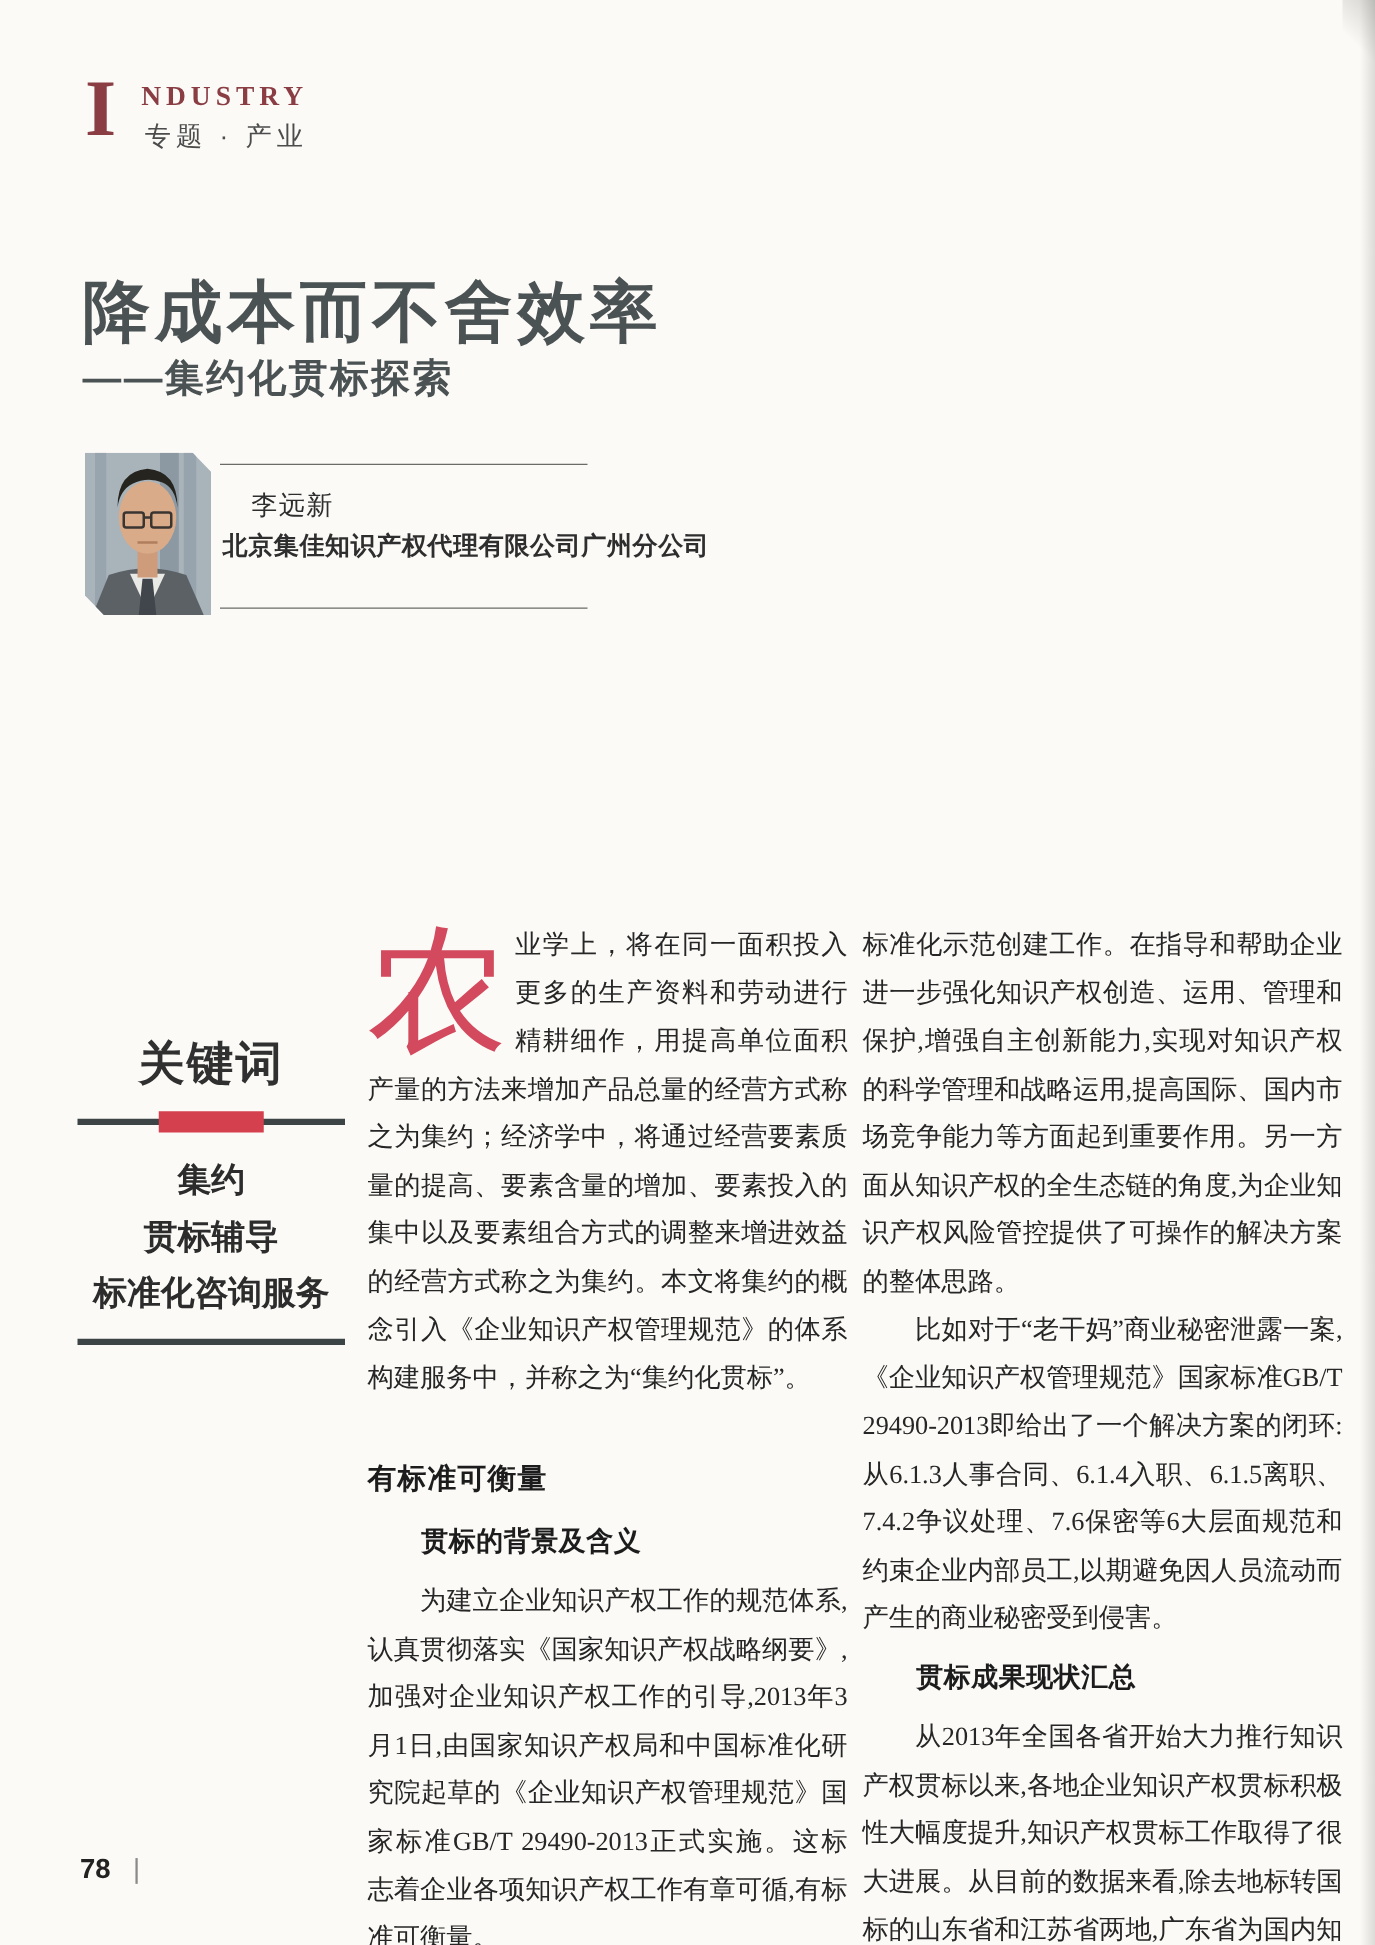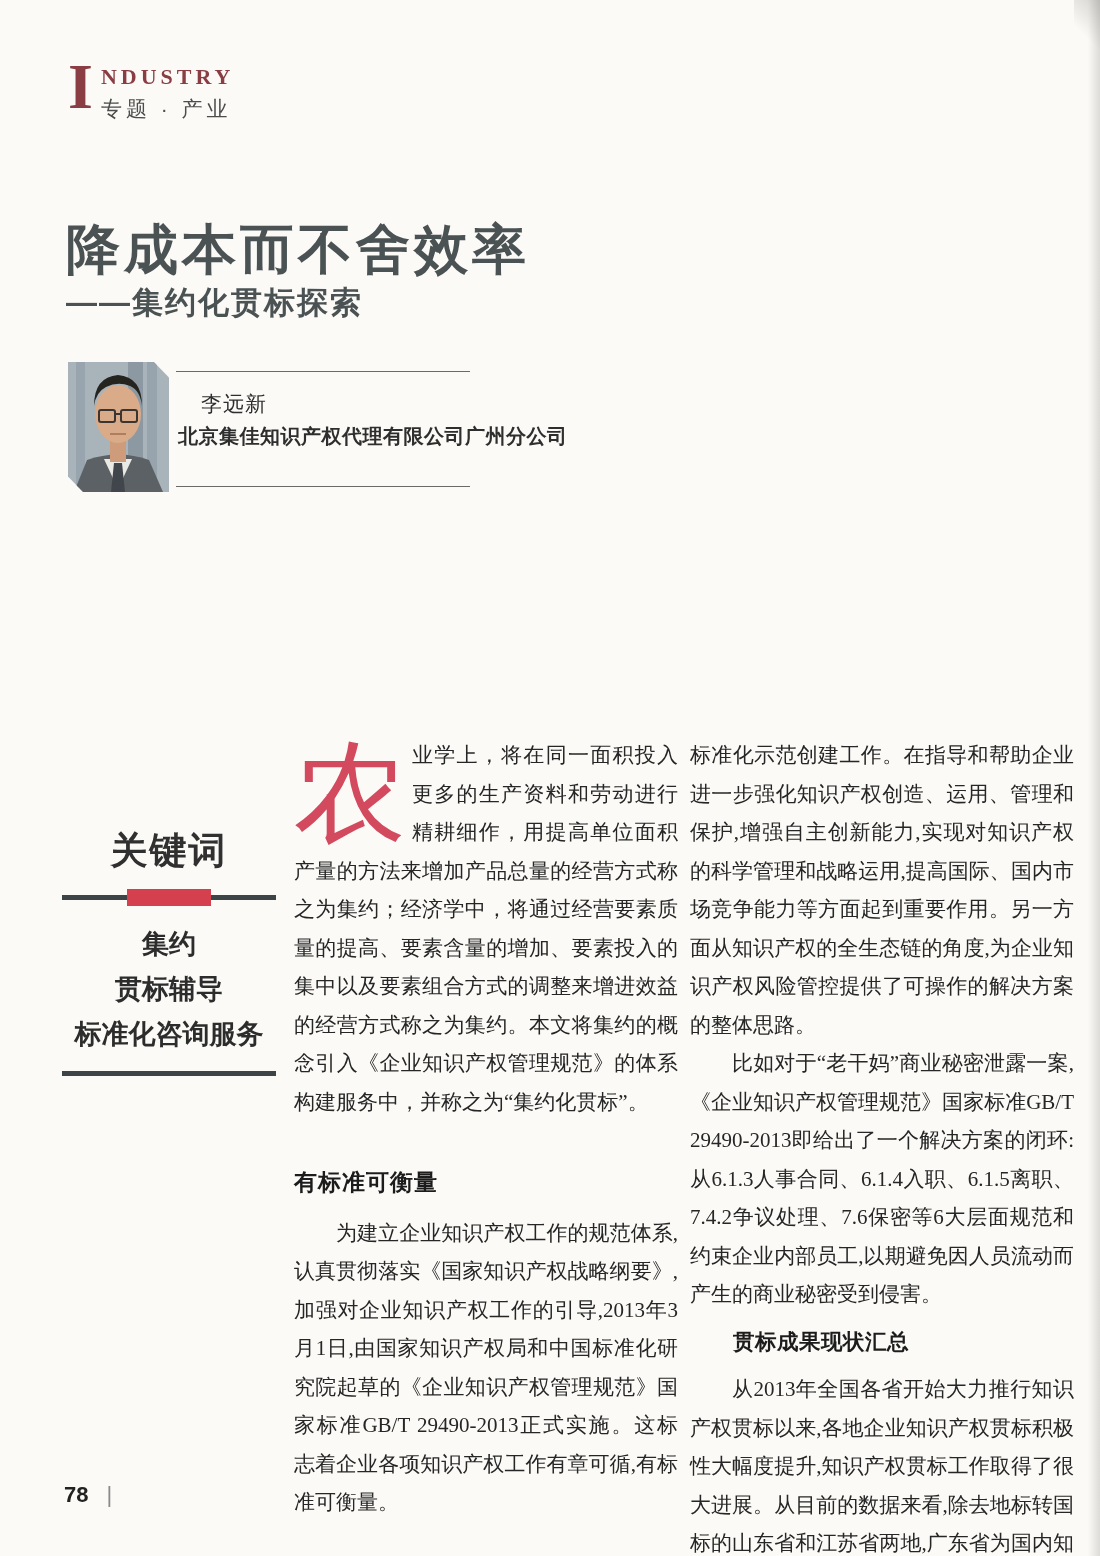--- a/index.html
+++ b/index.html
@@ -10,21 +10,21 @@
   }
   .edge-right{position:absolute;right:0;top:0;width:12px;height:100%;
     background:linear-gradient(to left,rgba(110,110,105,.22),rgba(0,0,0,0));}
   .edge-corner{position:absolute;right:0;top:0;width:26px;height:60px;
     background:linear-gradient(225deg,rgba(90,90,85,.25),rgba(0,0,0,0) 60%);}
 
   
   .masthead{position:absolute;left:68px;top:58px;display:flex;align-items:flex-start;}
   .masthead .big-i{font-family:"Liberation Serif",serif;font-size:64px;line-height:58px;
     color:#8a3e44;font-weight:600;}
-  .masthead .right{margin-left:8px;margin-top:6px;}
+  .masthead .right{margin-left:20px;margin-top:6px;text-align:right;}
   .masthead .en{font-family:"Liberation Serif",serif;font-size:22px;letter-spacing:4px;
     color:#8a3e44;font-weight:600;}
   .masthead .cn{font-size:21px;color:#4c4c4c;letter-spacing:4px;margin-top:5px;
     font-family:"Liberation Sans",sans-serif;}
 
   
   .title{position:absolute;left:66px;top:214px;font-family:"Liberation Sans",sans-serif;
     font-size:54px;font-weight:800;color:#4b5253;letter-spacing:4px;}
   .subtitle{position:absolute;left:66px;top:282px;font-family:"Liberation Sans",sans-serif;
     font-size:31px;font-weight:800;color:#4b5253;letter-spacing:2px;}
@@ -118,20 +118,21 @@
       <div>标准化咨询服务</div>
     </div>
     <div class="kw-bottom"></div>
   </aside>
 
   <div class="col col1">
     <p>
       <span class="dropcap">农</span><span>业学上，将在同一面积投入更多的生产资料和劳动进行精耕细作，用提高单位面积产量的方法来增加产品总量的经营方式称之为集约；经济学中，将通过经营要素质量的提高、要素含量的增加、要素投入的集中以及要素组合方式的调整来增进效益的经营方式称之为集约。本文将集约的概念引入《企业知识产权管理规范》的体系构建服务中，并称之为“集约化贯标”。</span>
     </p>
     <div class="sec-h">有标准可衡量</div>
+    <div class="sub-h">贯标的背景及含义</div>
     <p class="indent">为建立企业知识产权工作的规范体系,认真贯彻落实《国家知识产权战略纲要》,加强对企业知识产权工作的引导,2013年3月1日,由国家知识产权局和中国标准化研究院起草的《企业知识产权管理规范》国家标准GB/T 29490-2013正式实施。这标志着企业各项知识产权工作有章可循,有标准可衡量。</p>
 
   </div>
 
   <div class="col col2">
     <p>标准化示范创建工作。在指导和帮助企业进一步强化知识产权创造、运用、管理和保护,增强自主创新能力,实现对知识产权的科学管理和战略运用,提高国际、国内市场竞争能力等方面起到重要作用。另一方面从知识产权的全生态链的角度,为企业知识产权风险管控提供了可操作的解决方案的整体思路。</p>
     <p class="indent">比如对于“老干妈”商业秘密泄露一案,《企业知识产权管理规范》国家标准GB/T 29490-2013即给出了一个解决方案的闭环:从6.1.3人事合同、6.1.4入职、6.1.5离职、7.4.2争议处理、7.6保密等6大层面规范和约束企业内部员工,以期避免因人员流动而产生的商业秘密受到侵害。</p>
     <div class="sub-h">贯标成果现状汇总</div>
     <p class="indent">从2013年全国各省开始大力推行知识产权贯标以来,各地企业知识产权贯标积极性大幅度提升,知识产权贯标工作取得了很大进展。从目前的数据来看,除去地标转国标的山东省和江苏省两地,广东省为国内知识产权贯标发展最快的省份之一,具有典型的代表意义,因此笔者以广东省为标本对知识产权贯标数据进行了汇总统计:</p>
   </div>

